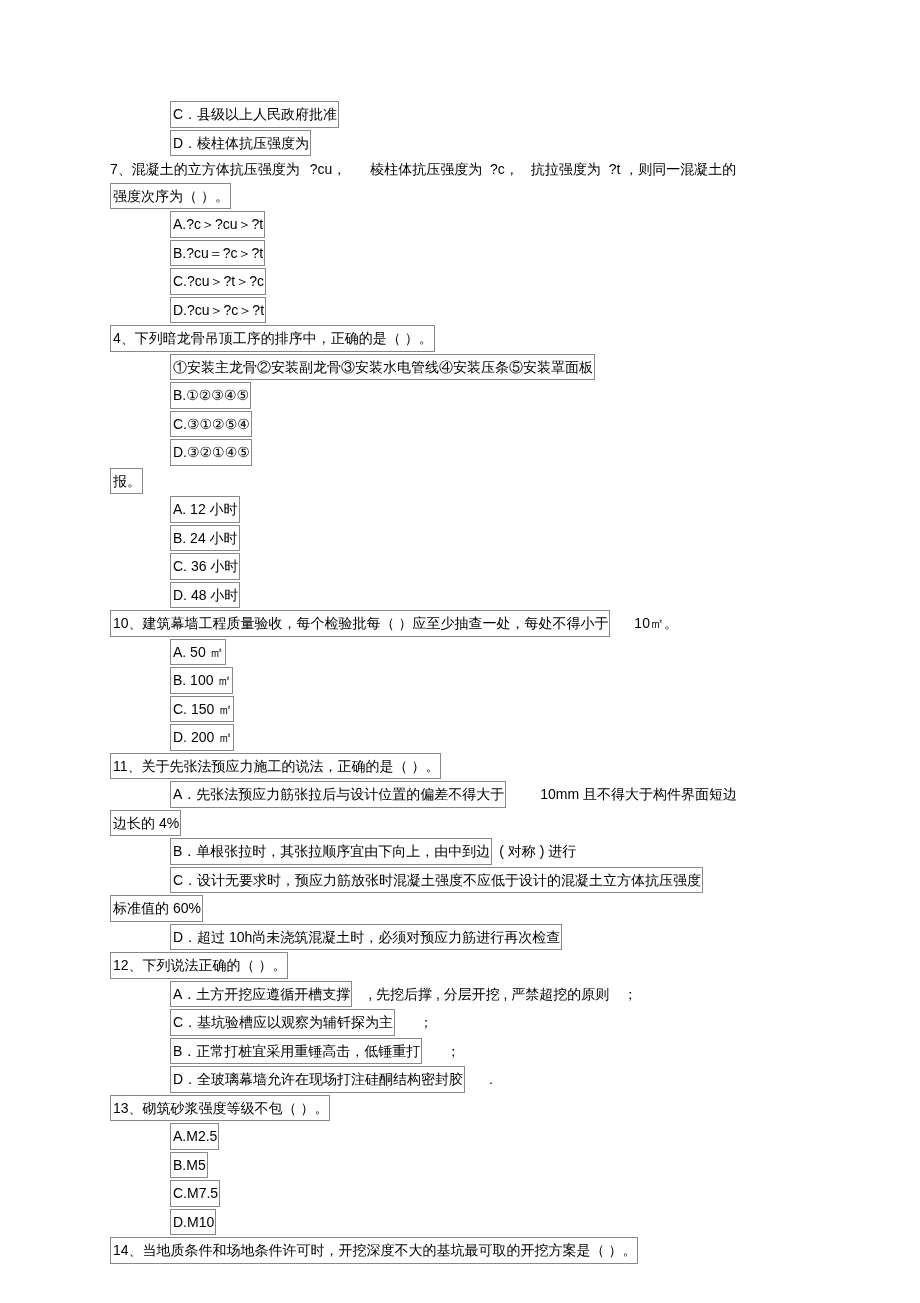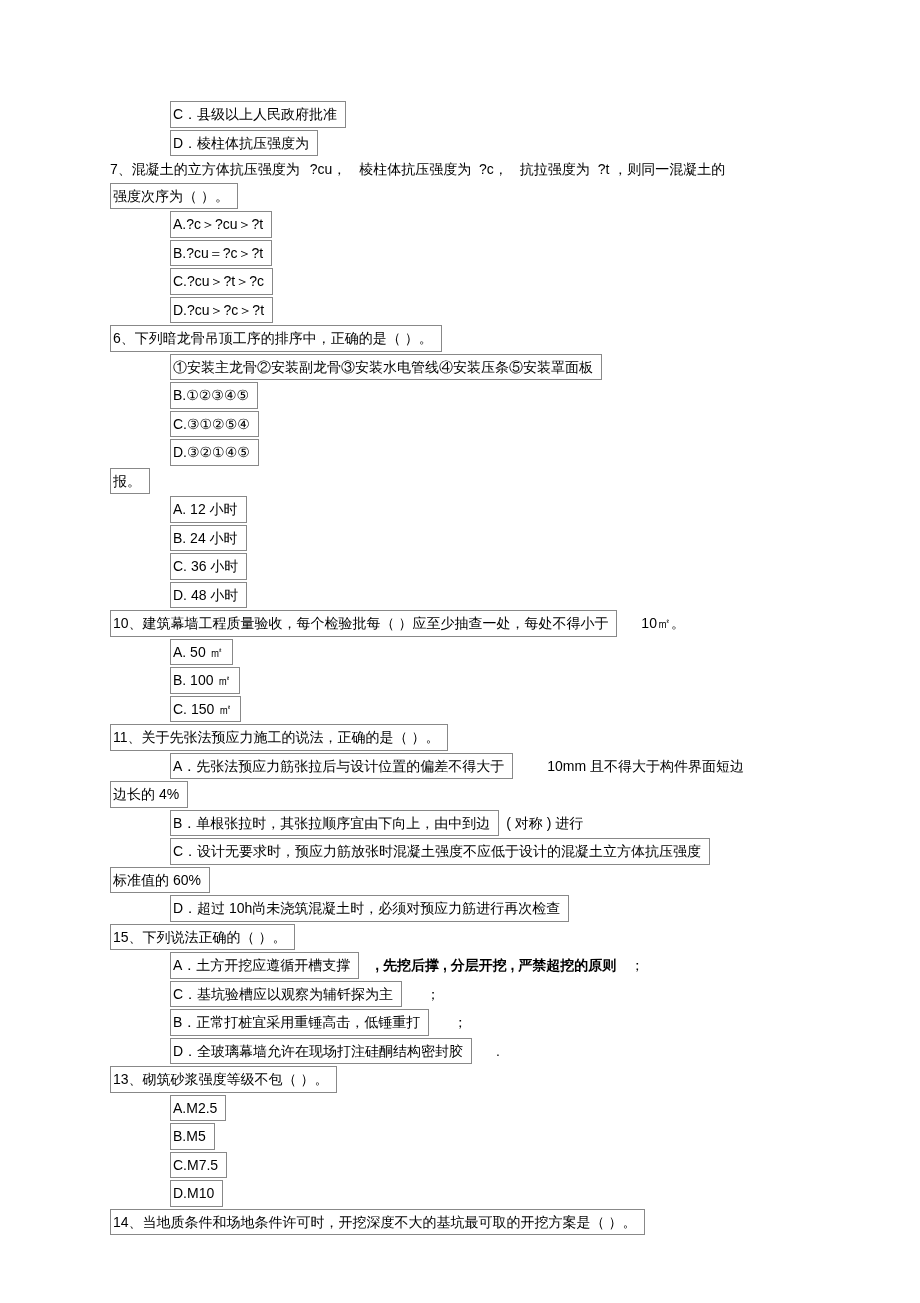--- a/index.html
+++ b/index.html
@@ -11,91 +11,92 @@
     padding: 0;
     width: 920px;
     line-height: 1.75;
   }
   .page {
     padding: 100px 110px 40px 110px;
   }
   .box {
     border: 1px solid #888;
     display: inline-block;
-    padding: 0 8px 0 2px;
+    padding: 0 1px 0 2px;
     margin: 1px 0;
   }
   .line {
     display: block;
   }
   .box.w-auto { white-space: nowrap; }
   .indent-sub { margin-left: 60px; }
 </style>
 </head>
 <body>
 
 <div class="page">
 
   <span class="line indent-sub"><span class="box w-auto">C．县级以上人民政府批准</span></span>
   <span class="line indent-sub"><span class="box w-auto">D．棱柱体抗压强度为</span></span>
 
   <span class="line">
     <span>7、混凝土的立方体抗压强度为</span>
     <span style="margin-left:6px;">?cu，</span>
-    <span style="margin-left:9px;text-align:right;">棱柱体抗压强度为</span>
+    <span style="margin-left:20px;text-align:right;">棱柱体抗压强度为</span>
     <span style="margin-left:4px;">?c，</span>
     <span style="margin-left:8px;">抗拉强度为</span>
     <span style="margin-left:4px;">?t ，则同一混凝土的</span>
   </span>
   <span class="line">
     <span class="box w-auto">强度次序为（            ）。</span>
   </span>
   <span class="line indent-sub"><span class="box w-auto">A.?c＞?cu＞?t</span></span>
   <span class="line indent-sub"><span class="box w-auto">B.?cu＝?c＞?t</span></span>
   <span class="line indent-sub"><span class="box w-auto">C.?cu＞?t＞?c</span></span>
   <span class="line indent-sub"><span class="box w-auto">D.?cu＞?c＞?t</span></span>
 
-  <span class="line"><span class="box w-auto">6、下列暗龙骨吊顶工序的排序中，正确的是（            ）。</span></span>
+  <span class="line"><span class="box w-auto">4、下列暗龙骨吊顶工序的排序中，正确的是（            ）。</span></span>
   <span class="line indent-sub"><span class="box w-auto">①安装主龙骨②安装副龙骨③安装水电管线④安装压条⑤安装罩面板</span></span>
   <span class="line indent-sub"><span class="box w-auto">B.①②③④⑤</span></span>
   <span class="line indent-sub"><span class="box w-auto">C.③①②⑤④</span></span>
   <span class="line indent-sub"><span class="box w-auto">D.③②①④⑤</span></span>
 
   <span class="line"><span class="box w-auto">报。</span></span>
   <span class="line indent-sub"><span class="box w-auto">A. 12  小时</span></span>
   <span class="line indent-sub"><span class="box w-auto">B. 24  小时</span></span>
   <span class="line indent-sub"><span class="box w-auto">C. 36  小时</span></span>
   <span class="line indent-sub"><span class="box w-auto">D. 48  小时</span></span>
 
   <span class="line">
     <span class="box w-auto">10、建筑幕墙工程质量验收，每个检验批每（            ）应至少抽查一处，每处不得小于</span>
     <span style="margin-left:20px;">10㎡。</span>
   </span>
   <span class="line indent-sub"><span class="box w-auto">A. 50 ㎡</span></span>
   <span class="line indent-sub"><span class="box w-auto">B. 100 ㎡</span></span>
   <span class="line indent-sub"><span class="box w-auto">C. 150 ㎡</span></span>
+  <span class="line indent-sub"><span class="box w-auto">D. 200 ㎡</span></span>
 
   <span class="line"><span class="box w-auto">11、关于先张法预应力施工的说法，正确的是（            ）。</span></span>
   <span class="line indent-sub">
     <span class="box w-auto">A．先张法预应力筋张拉后与设计位置的偏差不得大于</span>
     <span style="margin-left:30px;">10mm 且不得大于构件界面短边</span>
   </span>
   <span class="line"><span class="box w-auto">边长的 4%</span></span>
   <span class="line indent-sub">
     <span class="box w-auto">B．单根张拉时，其张拉顺序宜由下向上，由中到边</span>
     <span style="margin-left:3px;">( 对称 ) 进行</span>
   </span>
   <span class="line indent-sub"><span class="box w-auto">C．设计无要求时，预应力筋放张时混凝土强度不应低于设计的混凝土立方体抗压强度</span></span>
   <span class="line"><span class="box w-auto">标准值的 60%</span></span>
   <span class="line indent-sub"><span class="box w-auto">D．超过 10h尚未浇筑混凝土时，必须对预应力筋进行再次检查</span></span>
 
-  <span class="line"><span class="box w-auto">15、下列说法正确的（            ）。</span></span>
+  <span class="line"><span class="box w-auto">12、下列说法正确的（            ）。</span></span>
   <span class="line indent-sub">
     <span class="box w-auto">A．土方开挖应遵循开槽支撑</span>
-    <span style="margin-left:12px;font-weight:bold;">, 先挖后撑 , 分层开挖 , 严禁超挖的原则</span>
+    <span style="margin-left:12px;">, 先挖后撑 , 分层开挖 , 严禁超挖的原则</span>
     <span style="margin-left:10px;">；</span>
   </span>
   <span class="line indent-sub">
     <span class="box w-auto">C．基坑验槽应以观察为辅钎探为主</span>
     <span style="margin-left:20px;">；</span>
   </span>
   <span class="line indent-sub">
     <span class="box w-auto">B．正常打桩宜采用重锤高击，低锤重打</span>
     <span style="margin-left:20px;">；</span>
   </span>

